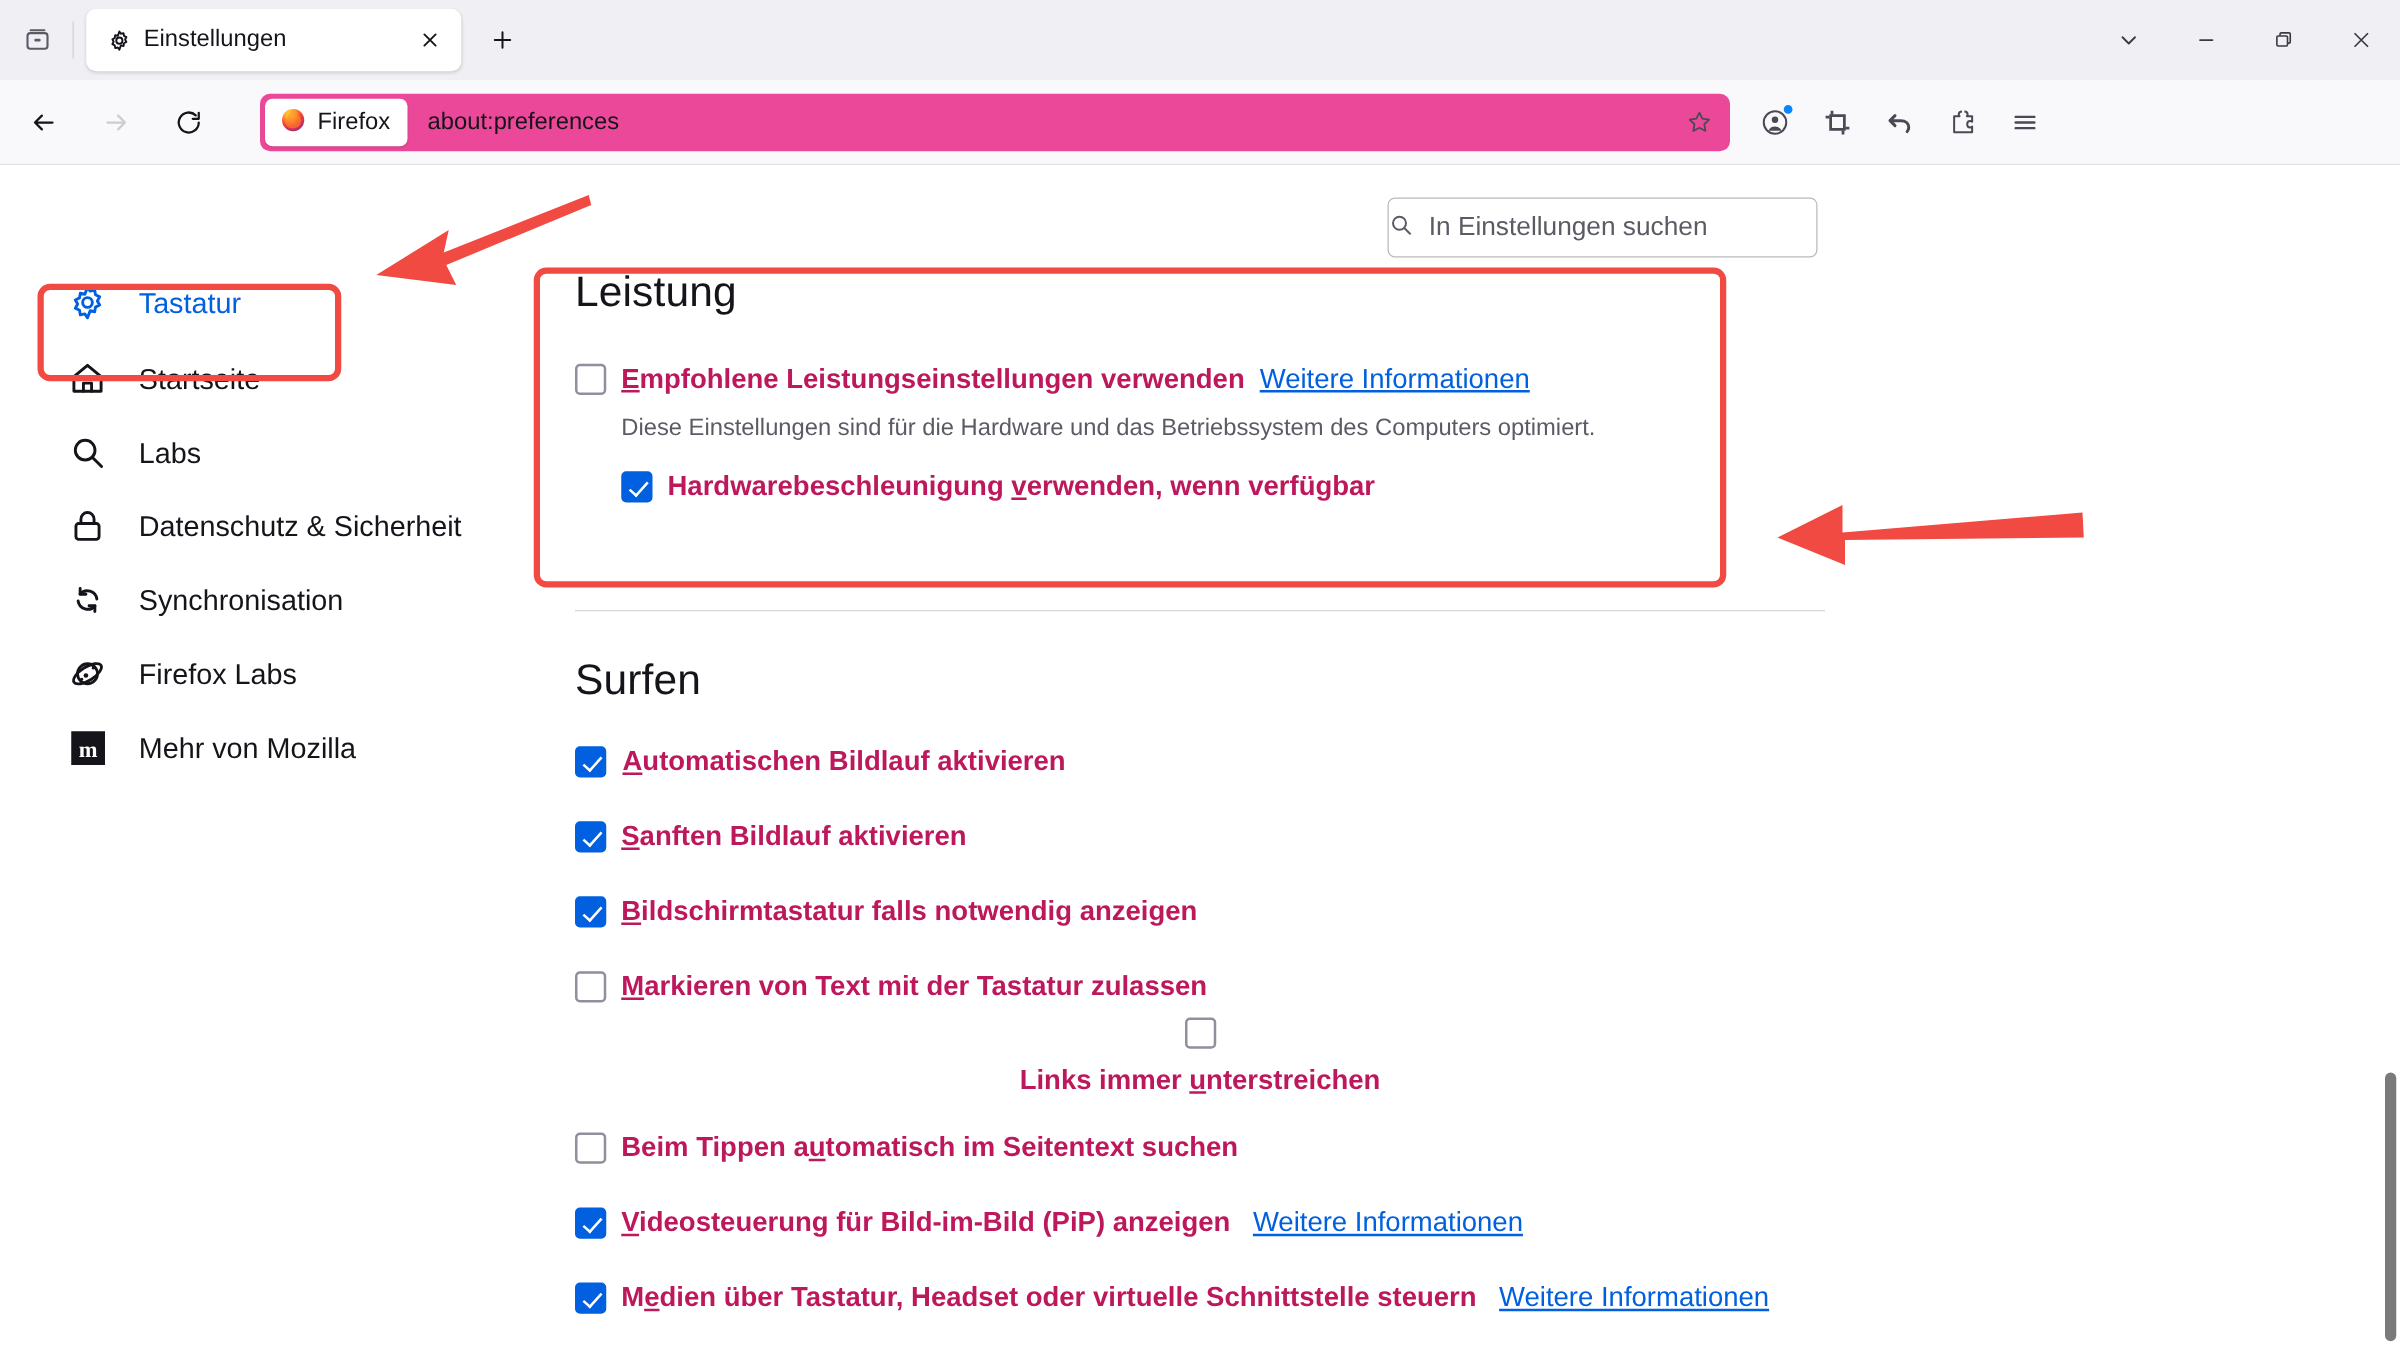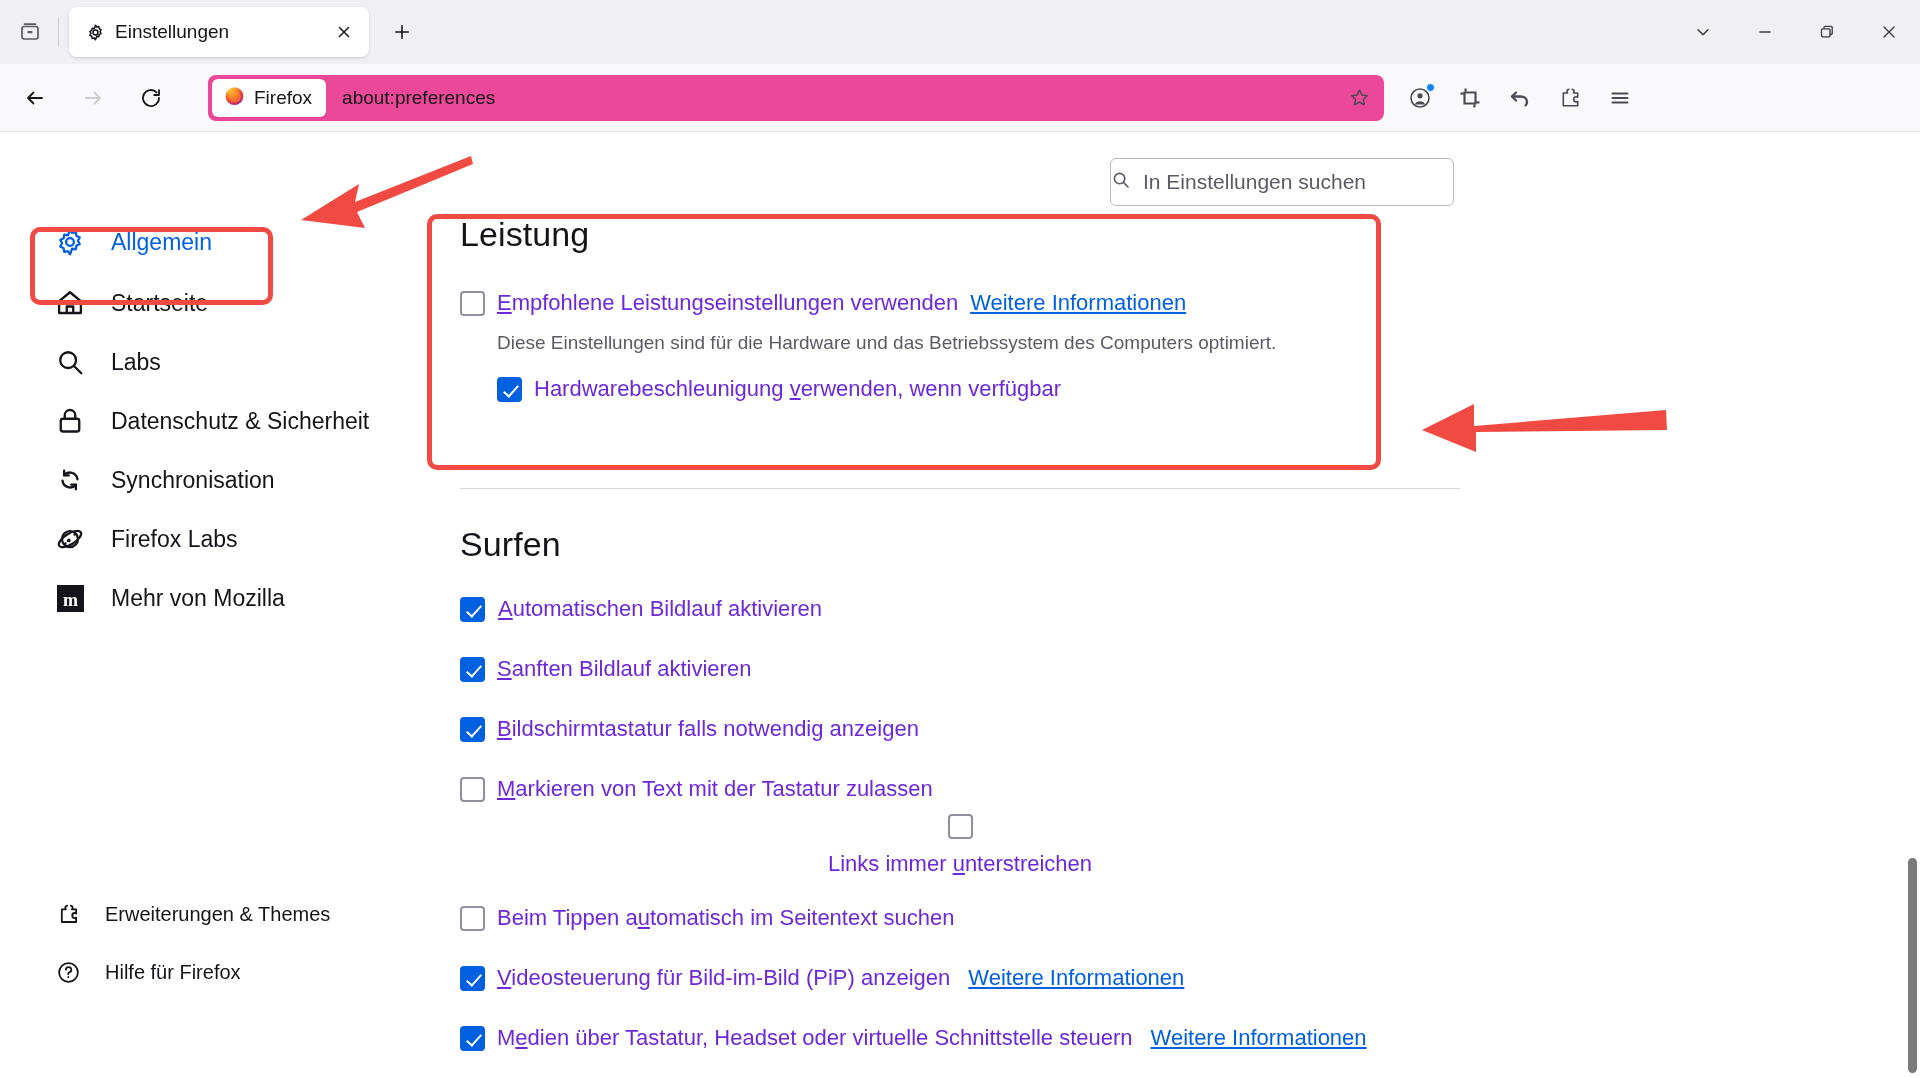--- a/index.html
+++ b/index.html
@@ -143,21 +143,21 @@
     border: 2px solid #8f8f9d; border-radius: 4px;
     background: #ffffff; cursor: pointer; position: relative;
   }
   .cb.checked { background: #0060df; border-color: #0060df; }
   .cb.checked::after {
     content: ""; position: absolute; left: 7.5px; top: 3px;
     width: 6px; height: 13px;
     border: solid #ffffff; border-width: 0 2.8px 2.8px 0;
     transform: rotate(42deg);
   }
-  .rowlabel { font-size: 22px; color: #6d28d9; cursor: default; }
+  .rowlabel { font-size: 22px; color: #be185d; cursor: default; font-weight: bold; }
   .rowlabel .ak { text-decoration: underline; }
   .link {
     font-size: 22px; color: #0060df; text-decoration: underline; cursor: pointer;
   }
   .desc { font-size: 19px; color: #5b5b66; }
 
   .divider {
     position: absolute; left: 30px; width: 1000px; height: 1px;
     background: #d7d7db;
   }
@@ -325,21 +325,21 @@
     <div class="sidebar">
       <div class="nav-spacer"></div>
 
       <div class="nav-item selected" style="margin-top:60px">
         <span class="icon">
           <svg width="30" height="30" viewBox="0 0 24 24" fill="none" stroke="#0060df" stroke-width="1.85" stroke-linejoin="round">
             <circle cx="12" cy="12" r="3.1"></circle>
             <path d="M12 2.2l1.7 2.5 2.9-.6.5 2.95 2.7 1.35-1.5 2.6 1.5 2.6-2.7 1.35-.5 2.95-2.9-.6L12 21.8l-1.7-2.5-2.9.6-.5-2.95-2.7-1.35 1.5-2.6-1.5-2.6 2.7-1.35.5-2.95 2.9.6z"></path>
           </svg>
         </span>
-        <span class="label">Allgemein</span>
+        <span class="label">Tastatur</span>
       </div>
 
       <div class="nav-item" style="margin-top:15px">
         <span class="icon">
           <svg width="30" height="30" viewBox="0 0 24 24" fill="none" stroke="#15141a" stroke-width="1.85" stroke-linejoin="round" stroke-linecap="round">
             <path d="M3.3 10.6L12 3.4l8.7 7.2v9.4H3.3z"></path>
             <path d="M9.4 20v-5.2h5.2V20"></path>
           </svg>
         </span>
         <span class="label">Startseite</span>
@@ -392,40 +392,20 @@
       <div class="nav-item" style="margin-top:13px">
         <span class="icon">
           <svg width="29" height="29" viewBox="0 0 29 29">
             <rect x="1" y="1" width="27" height="27" fill="#15141a"></rect>
             <text x="14.5" y="21.5" text-anchor="middle" font-family="'Liberation Serif', serif" font-size="18" font-weight="bold" fill="#ffffff">m</text>
           </svg>
         </span>
         <span class="label">Mehr von Mozilla</span>
       </div>
 
-      <div class="nav-bottom">
-        <div class="nav-item small">
-          <span class="icon">
-            <svg width="25" height="25" viewBox="0 0 24 24" fill="none" stroke="#15141a" stroke-width="1.75" stroke-linejoin="round">
-              <path d="M13.5 3.4c1.5 0 2.45.95 2.45 2.15 0 .6-.25 1.1-.6 1.45h4v4.1c-.45-.35-.95-.55-1.5-.55-1.3 0-2.25 1-2.25 2.45s.95 2.45 2.25 2.45c.55 0 1.05-.2 1.5-.55v4.3H5.6V7h3.95c-.35-.35-.6-.85-.6-1.45 0-1.2.95-2.15 2.45-2.15"></path>
-            </svg>
-          </span>
-          <span class="label">Erweiterungen &amp; Themes</span>
-        </div>
-        <div class="nav-item small" style="margin-top:14px">
-          <span class="icon">
-            <svg width="25" height="25" viewBox="0 0 24 24" fill="none" stroke="#15141a" stroke-width="1.7">
-              <circle cx="12" cy="12" r="9"></circle>
-              <path d="M9.5 9.3a2.6 2.6 0 1 1 3.1 2.6c-.5.15-.75.6-.75 1.15v.6" stroke-linecap="round"></path>
-              <circle cx="11.85" cy="16.4" r=".95" fill="#15141a" stroke="none"></circle>
-            </svg>
-          </span>
-          <span class="label">Hilfe für Firefox</span>
-        </div>
-      </div>
     </div>
 
     <div class="content">
 
       <div class="searchbox">
         <span>
           <svg width="20" height="20" viewBox="0 0 20 20" fill="none" stroke="#5b5b66" stroke-width="1.6" stroke-linecap="round">
             <circle cx="8.6" cy="8.6" r="5.2"></circle>
             <path d="M12.4 12.4L17 17"></path>
           </svg>

